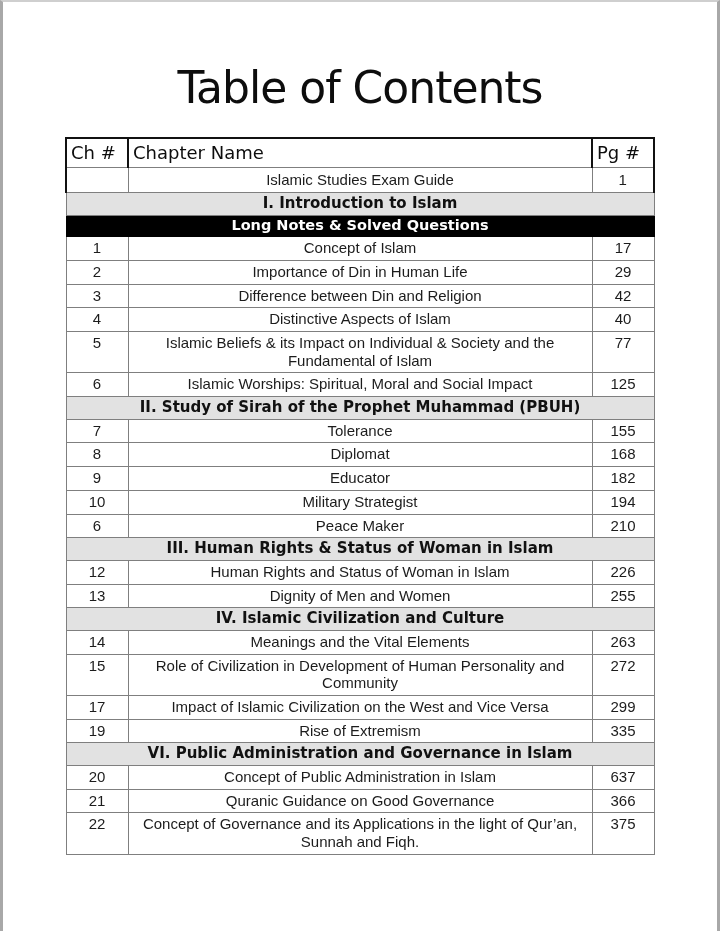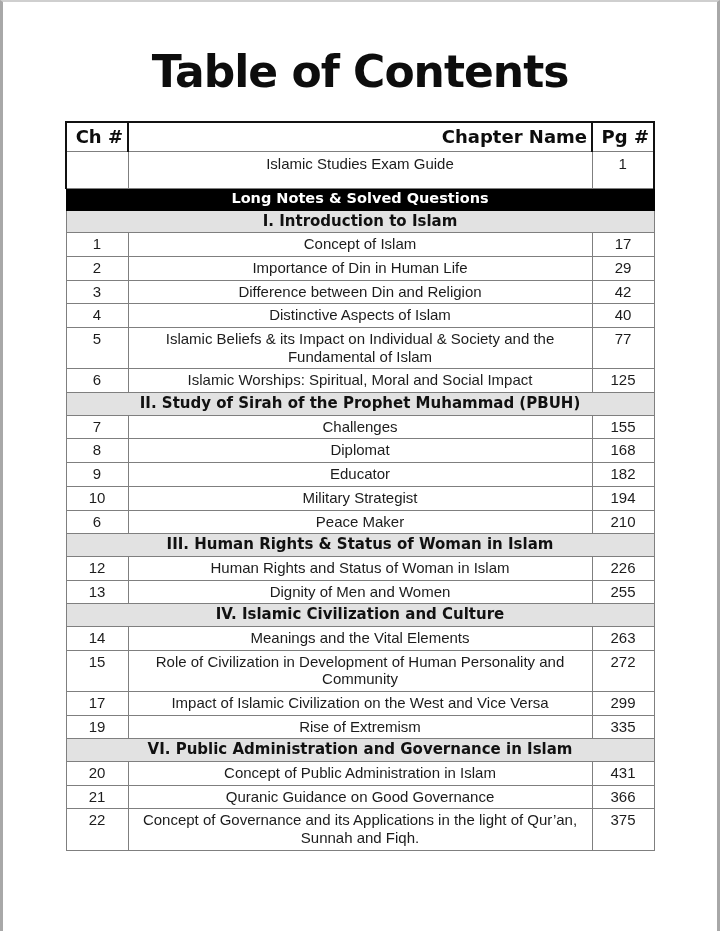--- a/index.html
+++ b/index.html
@@ -9,60 +9,60 @@
     height: 931px;
     background: #ffffff;
     border-top: 2px solid #cfcfcf;
     border-left: 3px solid #a8a8a8;
     border-right: 3px solid #a8a8a8;
     overflow: hidden;
     font-family: "Liberation Sans", sans-serif;
     color: #1c1c1c;
   }
   .page-title {
-    margin: 0;
+    margin: 16px;
     padding-top: 44px;
     text-align: center;
     font-family: "DejaVu Sans", sans-serif;
-    font-weight: 700;
+    font-weight: 400;
     font-size: 44px;
     line-height: 1.2;
     letter-spacing: -1px;
     color: #0d0d0d;
   }
   table.toc {
     width: 588px;
     margin: 22px auto 0 auto;
     border-collapse: collapse;
     table-layout: fixed;
   }
   col.c-ch  { width: 62px; }
   col.c-name{ width: 464px; }
   col.c-pg  { width: 62px; }
   thead th {
     border: 2px solid #111111;
     border-bottom: 1px solid #7f7f7f;
     font-family: "DejaVu Sans", sans-serif;
-    font-weight: 700;
+    font-weight: 400;
     font-size: 18px;
     padding: 3px 4px 4px 4px;
-    text-align: right;
+    text-align: left;
     color: #0d0d0d;
   }
   td {
     border: 1px solid #7f7f7f;
     font-size: 15px;
     line-height: 1.18;
     padding: 2px 8px 3px 8px;
     vertical-align: top;
   }
   td.ch, td.pg { text-align: center; padding-left: 2px; padding-right: 2px; }
   td.name { text-align: center; }
   td.name.center { text-align: center; }
-  tr.first-row td { padding-top: 3px; padding-bottom: 16px; }
+  tr.first-row td { padding-top: 3px; padding-bottom: 4px; }
   tr.first-row td:first-child { border-left: 2px solid #111111; }
   tr.first-row td:last-child  { border-right: 2px solid #111111; }
   td.band {
     background: #000000;
     color: #ffffff;
     font-family: "DejaVu Sans", sans-serif;
     font-weight: 700;
     font-size: 14.5px;
     text-align: center;
     padding: 1px 4px 2px 4px;
@@ -96,24 +96,24 @@
       <th>Pg #</th>
     </tr>
   </thead>
   <tbody id="toc-body">
       <tr class="first-row">
         <td class="ch">&nbsp;</td>
         <td class="name center">Islamic Studies Exam Guide</td>
         <td class="pg">1</td>
       </tr>
       <tr>
+        <td colspan="3" class="section">I. Introduction to Islam</td>
+      </tr>
+      <tr>
         <td colspan="3" class="band">Long Notes &amp; Solved Questions</td>
-      </tr>
-      <tr>
-        <td colspan="3" class="section">I. Introduction to Islam</td>
       </tr>
       <tr>
         <td class="ch">1</td>
         <td class="name">Concept of Islam</td>
         <td class="pg">17</td>
       </tr>
       <tr>
         <td class="ch">2</td>
         <td class="name">Importance of Din in Human Life</td>
         <td class="pg">29</td>
@@ -136,21 +136,21 @@
       <tr>
         <td class="ch">6</td>
         <td class="name">Islamic Worships: Spiritual, Moral and Social Impact</td>
         <td class="pg">125</td>
       </tr>
       <tr>
         <td colspan="3" class="section">II. Study of Sirah of the Prophet Muhammad (PBUH)</td>
       </tr>
       <tr>
         <td class="ch">7</td>
-        <td class="name">Challenges</td>
+        <td class="name">Tolerance</td>
         <td class="pg">155</td>
       </tr>
       <tr>
         <td class="ch">8</td>
         <td class="name">Diplomat</td>
         <td class="pg">168</td>
       </tr>
       <tr>
         <td class="ch">9</td>
         <td class="name">Educator</td>
@@ -201,21 +201,21 @@
         <td class="ch">19</td>
         <td class="name">Rise of Extremism</td>
         <td class="pg">335</td>
       </tr>
       <tr>
         <td colspan="3" class="section">VI. Public Administration and Governance in Islam</td>
       </tr>
       <tr>
         <td class="ch">20</td>
         <td class="name">Concept of Public Administration in Islam</td>
-        <td class="pg">431</td>
+        <td class="pg">637</td>
       </tr>
       <tr>
         <td class="ch">21</td>
         <td class="name">Quranic Guidance on Good Governance</td>
         <td class="pg">366</td>
       </tr>
       <tr>
         <td class="ch">22</td>
         <td class="name">Concept of Governance and its Applications in the light of Qur’an, Sunnah and Fiqh.</td>
         <td class="pg">375</td>

